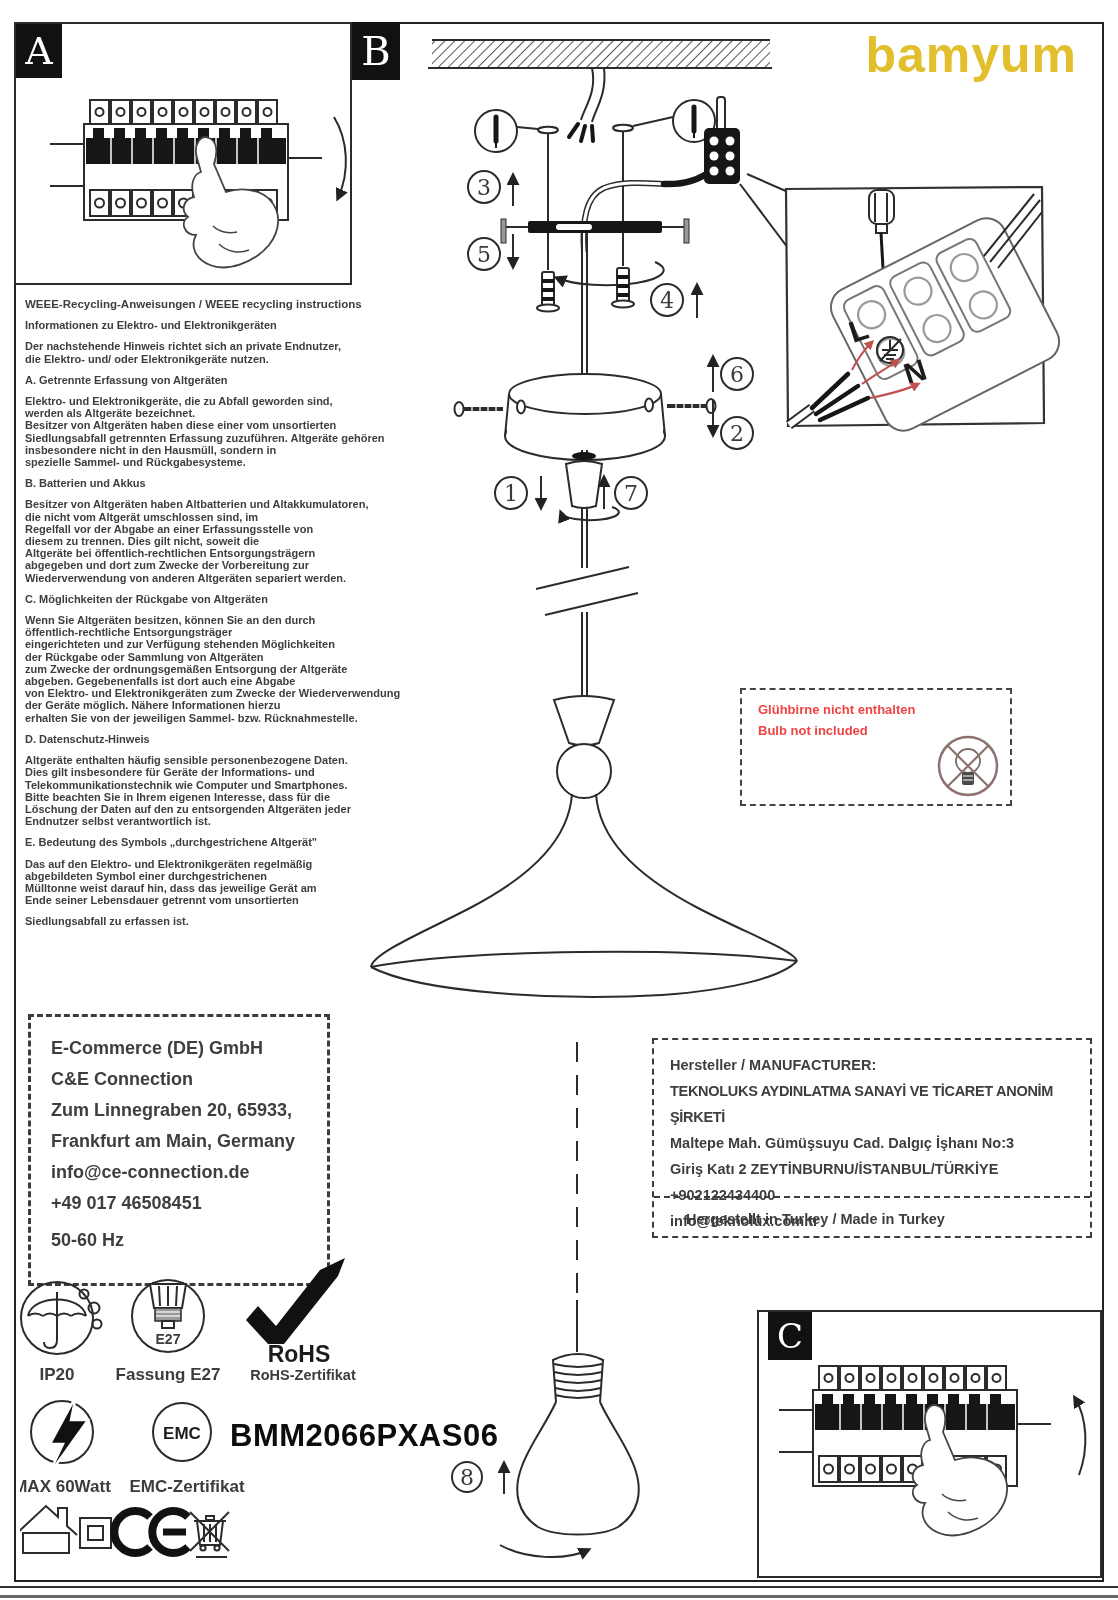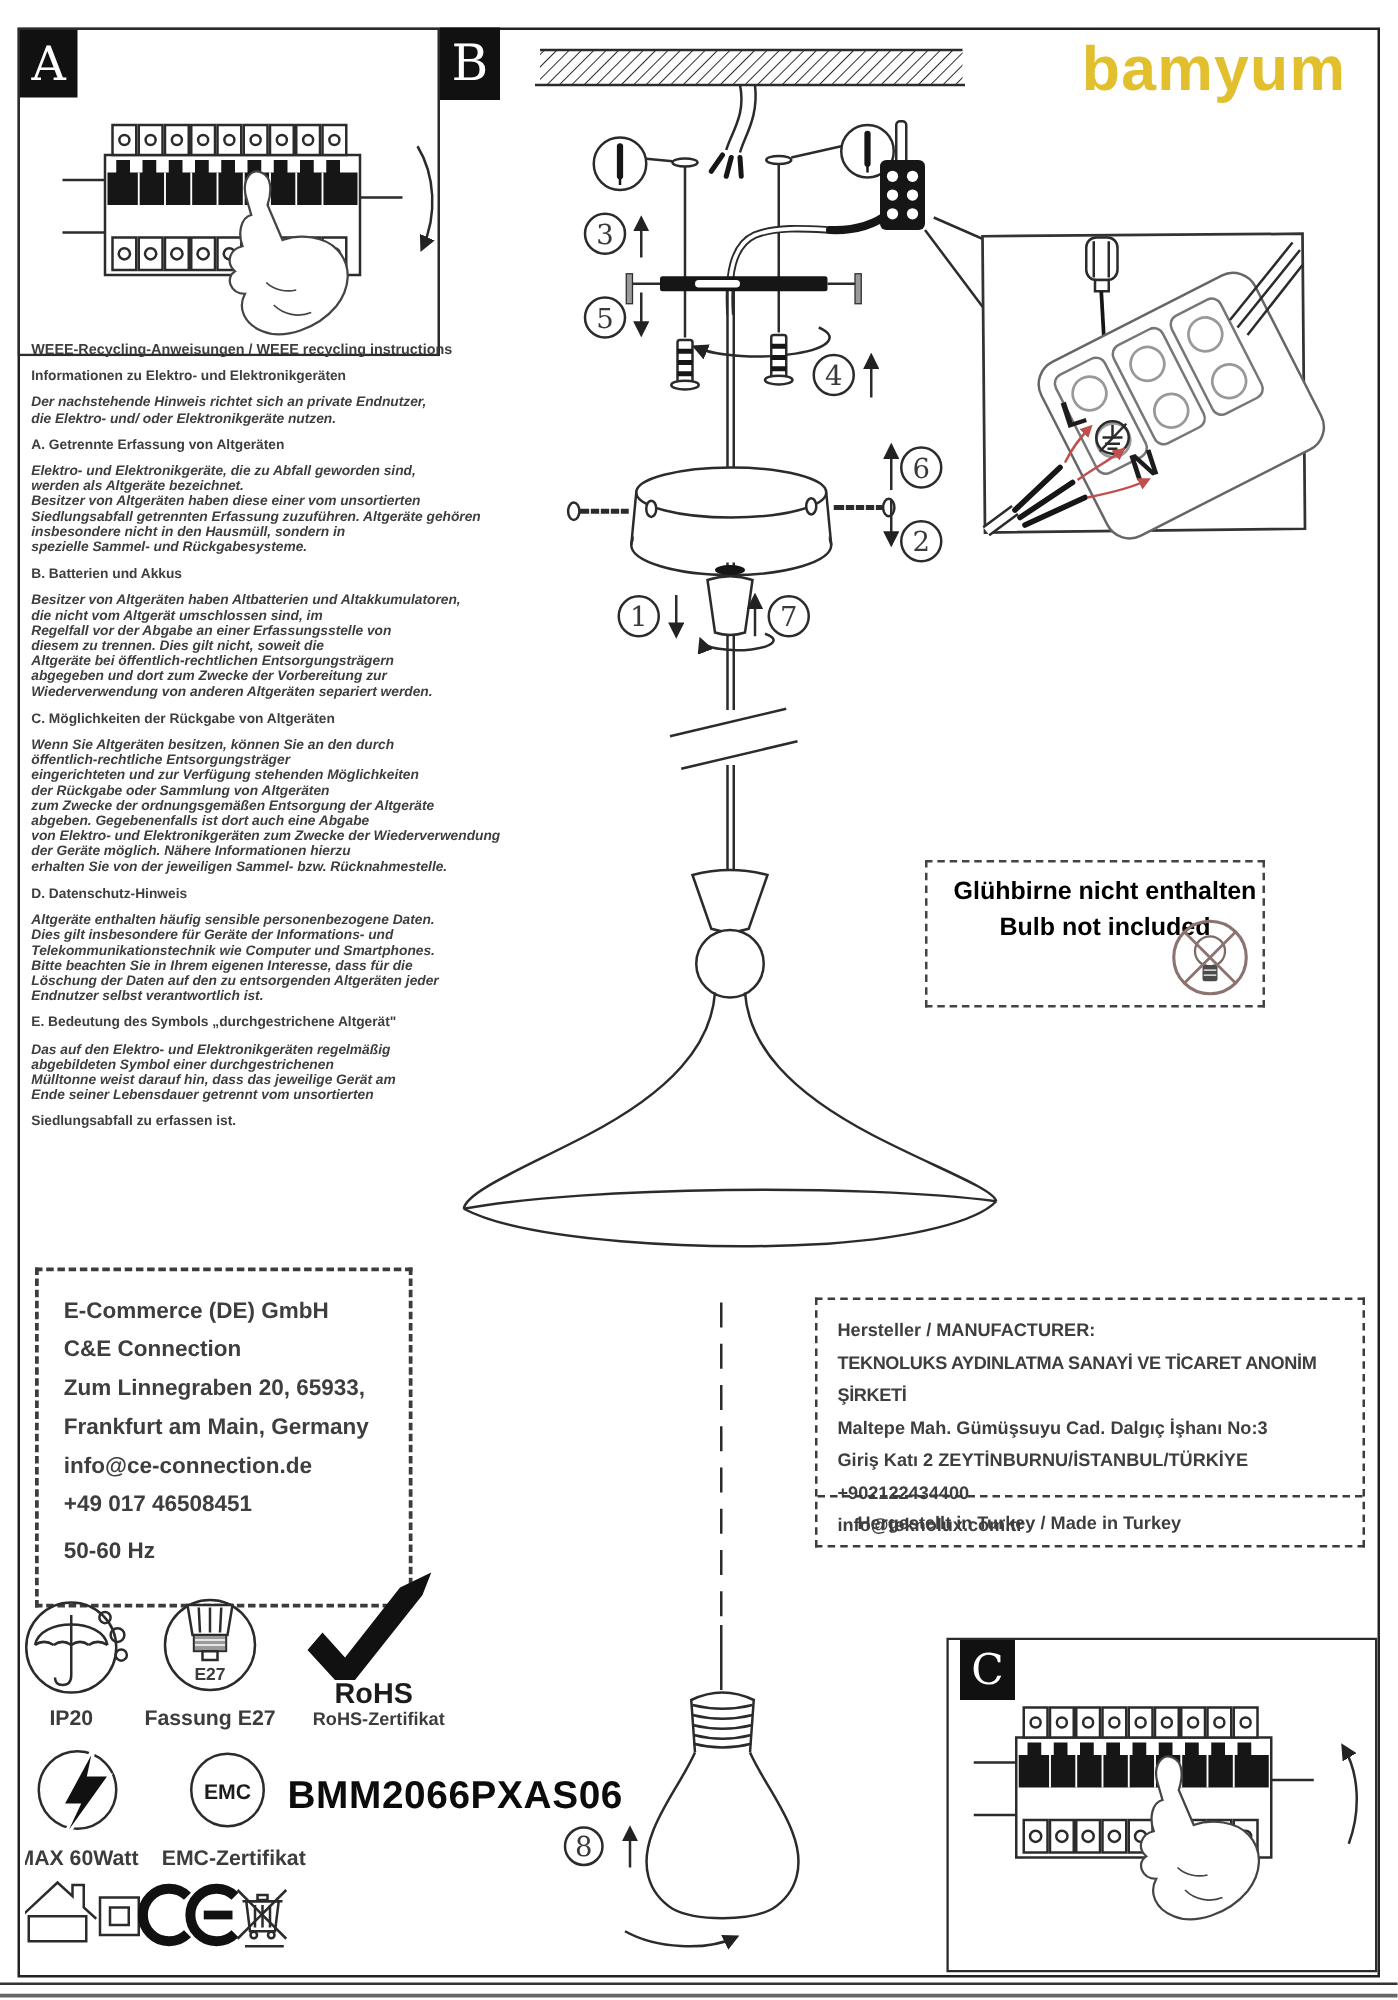--- a/index.html
+++ b/index.html
@@ -8,29 +8,29 @@
   .abs{position:absolute;}
   .pageborder{left:14px;top:22px;width:1086px;height:1556px;border:2px solid #222;}
   .plabel{background:#111;color:#fff;font-family:"DejaVu Serif",serif;
           display:flex;align-items:center;justify-content:center;}
   svg{display:block;}
   svg text{font-family:"Liberation Sans",sans-serif;}
   .ln{stroke:#2b2b2b;fill:none;stroke-width:2;}
   .lnf{stroke:#2b2b2b;fill:#fff;stroke-width:2;}
   .blk{fill:#161616;stroke:none;}
   .stepnum{font-family:"DejaVu Serif",serif;font-size:22px;fill:#3a3a3a;text-anchor:middle;}
-  .weee{left:25px;top:274px;width:432px;font-size:11px;line-height:12.2px;color:#3e3e3e;}
+  .weee{left:25px;top:298px;width:432px;font-size:11px;line-height:12.2px;color:#3e3e3e;}
   .weee .hd{font-weight:700;margin:9px 0 9px 0;}
-  .weee .bd{font-weight:600;white-space:pre-line;font-style:italic;}
+  .weee .bd{font-weight:600;white-space:pre-line;}
   .weee .ttl{font-weight:700;font-size:11.5px;}
   .brandbox{left:772px;top:26px;width:305px;text-align:right;}
   .brand{font-size:50px;font-weight:800;color:#e2bf2d;letter-spacing:1px;line-height:58px;}
   .titles{font-size:28px;font-weight:700;color:#3a3a3a;line-height:33px;margin-top:6px;}
   .bulbbox{left:740px;top:688px;width:268px;height:114px;border:2.5px dashed #444;}
-  .bulbbox .t{font-size:20px;font-weight:700;color:#000000;margin:12px 0 0 16px;text-align:center;}
+  .bulbbox .t{font-size:13px;font-weight:700;color:#ef4444;margin:12px 0 0 16px;}
   .rspbox{left:28px;top:1014px;width:302px;height:272px;border:3px dashed #3c3c3c;
           padding:16px 0 0 20px;box-sizing:border-box;font-size:18px;font-weight:600;
           line-height:31px;color:#3e3e3e;}
   .mfgbox{left:652px;top:1038px;width:440px;height:200px;border:2.5px dashed #3c3c3c;
           box-sizing:border-box;font-size:14.5px;font-weight:700;color:#3e3e3e;line-height:26px;}
   .mfgbox .inner{padding:12px 0 0 16px;}
   .mfgsep{left:0px;top:156px;width:100%;border-top:2px dashed #3c3c3c;}
   .mfgfoot{left:16px;top:166px;font-size:14.5px;font-weight:700;margin-left:16px;}
   .botline1{left:0;top:1586px;width:1118px;border-top:2px solid #333;}
   .botline2{left:0;top:1595px;width:1118px;border-top:3px solid #666;}

